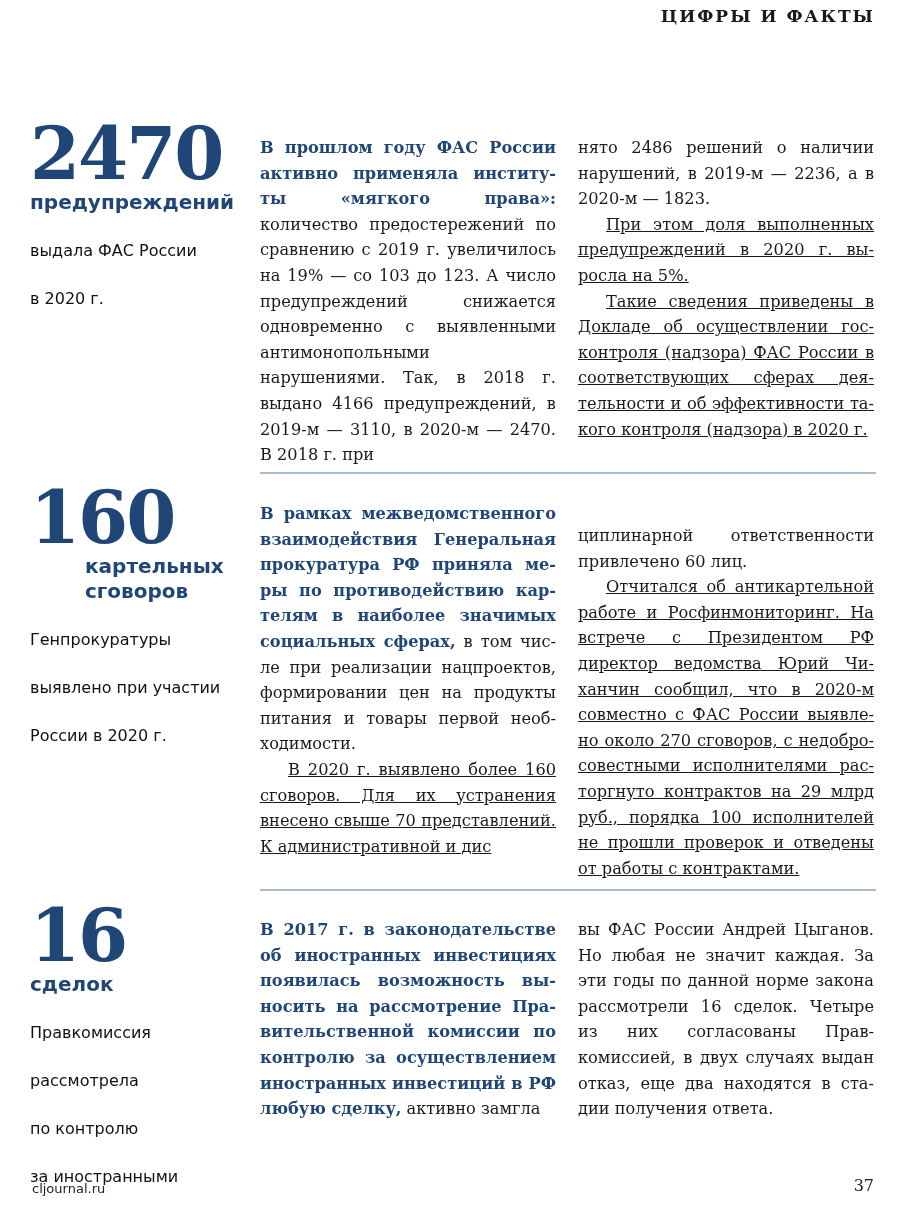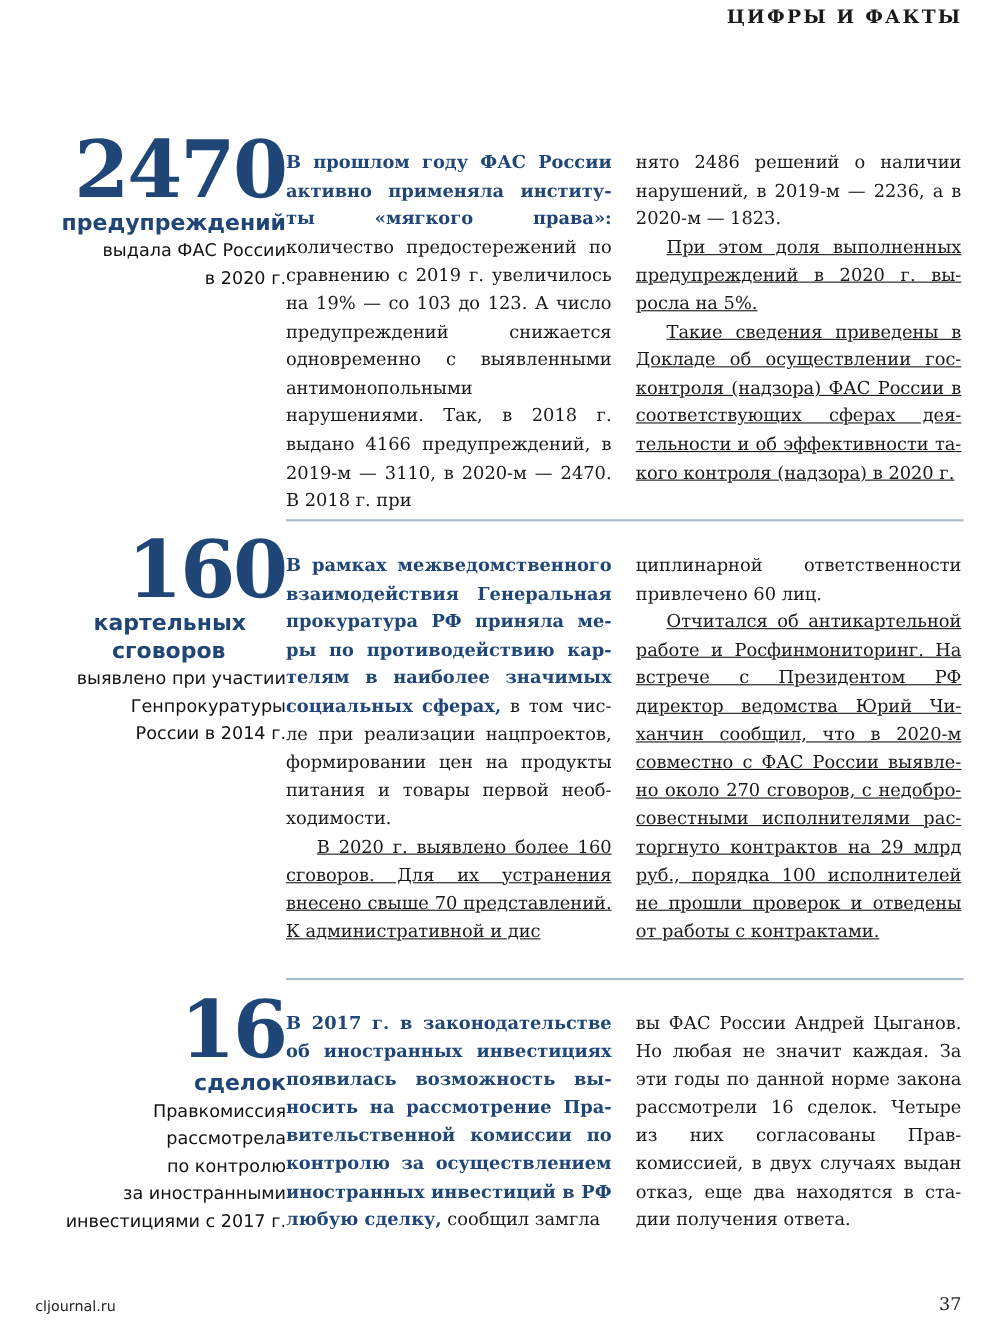--- a/index.html
+++ b/index.html
@@ -3,31 +3,31 @@
   <meta charset="utf-8">
   <style>
     html, body { margin: 0; padding: 0; background: #ffffff; }
     body { width: 900px; height: 1206px; position: relative; overflow: hidden; }
     .header-title {
       position: absolute; right: 25px; top: 6px;
       font-family: "DejaVu Serif", serif; font-weight: bold; font-size: 17px;
       letter-spacing: 2px; color: #1a1a1a; margin-left: 36px;
     }
     .stat {
-      position: absolute; left: 30px; width: 230px; text-align: right;
+      position: absolute; left: 30px; width: 230px; text-align: left;
       font-family: "DejaVu Sans", sans-serif; color: #111;
     }
     .stat .num {
       font-family: "DejaVu Serif", serif; font-weight: bold; color: #1f4676;
       font-size: 72px; line-height: 72px; letter-spacing: -2px;
     }
     .stat .unit {
       color: #1f4676; font-weight: bold; font-size: 20px; line-height: 25px;
     }
-    .stat .desc { font-size: 16px; line-height: 25px; }
+    .stat .desc { font-size: 16px; line-height: 25px; margin-top: 23px; }
     .col {
       position: absolute; width: 296px;
       font-family: "DejaVu Serif", serif; font-size: 16.2px; line-height: 25.6px;
       color: #1a1a1a; text-align: justify; hyphens: manual;
     }
     .col p { margin: 0; }
     .col p.indent { text-indent: 28px; text-decoration: underline; }
     .lead { color: #1f4676; font-weight: bold; }
     .sep { position: absolute; left: 260px; width: 616px; height: 2px; background: #a9bccd; }
     .footer-site {
@@ -56,44 +56,44 @@
 <div class="col" style="left:578px; top:135px;">
   <p>нято 2486 решений о наличии нарушений, в 2019-м — 2236, а в 2020-м — 1823.</p>
   <p class="indent">При этом доля выполненных предупреждений в 2020 г. вы­росла на 5%.</p>
   <p class="indent">Такие сведения приведены в Докладе об осуществлении гос­контроля (надзора) ФАС России в соответствующих сферах дея­тельности и об эффективности та­кого контроля (надзора) в 2020 г.</p>
 </div>
 <div class="sep" style="top:472px;"></div>
 
 <div class="stat" style="top:482px;">
   <div class="num">160</div>
   <div class="unit" style="width:120px;margin:0 auto;">картельных сговоров</div>
+  <div class="desc">Генпрокуратуры</div>
   <div class="desc">выявлено при участии</div>
-  <div class="desc">Генпрокуратуры</div>
-  <div class="desc">России в 2014 г.</div>
+  <div class="desc">России в 2020 г.</div>
 </div>
 <div class="col" style="left:260px; top:501px;">
   <p><span class="lead">В рамках межведомственного взаимодействия Генеральная прокуратура РФ приняла ме­ры по противодействию кар­телям в наиболее значимых социальных сферах,</span><span> в том чис­ле при реализации нацпроектов, формировании цен на продукты питания и товары первой необ­ходимости.</span></p>
   <p class="indent">В 2020 г. выявлено более 160 сговоров. Для их устранения внесено свыше 70 представле­ний. К административной и дис­</p>
 </div>
-<div class="col" style="left:578px; top:501px;">
+<div class="col" style="left:578px; top:523px;">
   <p>циплинарной ответственности привлечено 60 лиц.</p>
   <p class="indent">Отчитался об антикартельной работе и Росфинмониторинг. На встрече с Президентом РФ директор ведомства Юрий Чи­ханчин сообщил, что в 2020-м совместно с ФАС России выявле­но около 270 сговоров, с недобро­совестными исполнителями рас­торгнуто контрактов на 29 млрд руб., порядка 100 исполнителей не прошли проверок и отведены от работы с контрактами.</p>
 </div>
 <div class="sep" style="top:889px;"></div>
 
 <div class="stat" style="top:900px;">
   <div class="num">16</div>
   <div class="unit">сделок</div>
   <div class="desc">Правкомиссия</div>
   <div class="desc">рассмотрела</div>
   <div class="desc">по контролю</div>
   <div class="desc">за иностранными</div>
   <div class="desc">инвестициями с 2017 г.</div>
 </div>
 <div class="col" style="left:260px; top:917px;">
-  <p><span class="lead">В 2017 г. в законодательстве об иностранных инвестициях появилась возможность вы­носить на рассмотрение Пра­вительственной комиссии по контролю за осуществлением иностранных инвестиций в РФ любую сделку,</span><span> сообщил замгла­</span></p>
+  <p><span class="lead">В 2017 г. в законодательстве об иностранных инвестициях появилась возможность вы­носить на рассмотрение Пра­вительственной комиссии по контролю за осуществлением иностранных инвестиций в РФ любую сделку,</span><span> активно замгла­</span></p>
 </div>
 <div class="col" style="left:578px; top:917px;">
   <p>вы ФАС России Андрей Цыга­нов. Но любая не значит каждая. За эти годы по данной норме за­кона рассмотрели 16 сделок. Че­тыре из них согласованы Прав­комиссией, в двух случаях выдан отказ, еще два находятся в ста­дии получения ответа.</p>
 </div>
 
 <div class="footer-site">cljournal.ru</div>
 <div class="footer-page">37</div>
 
 </body></html>

